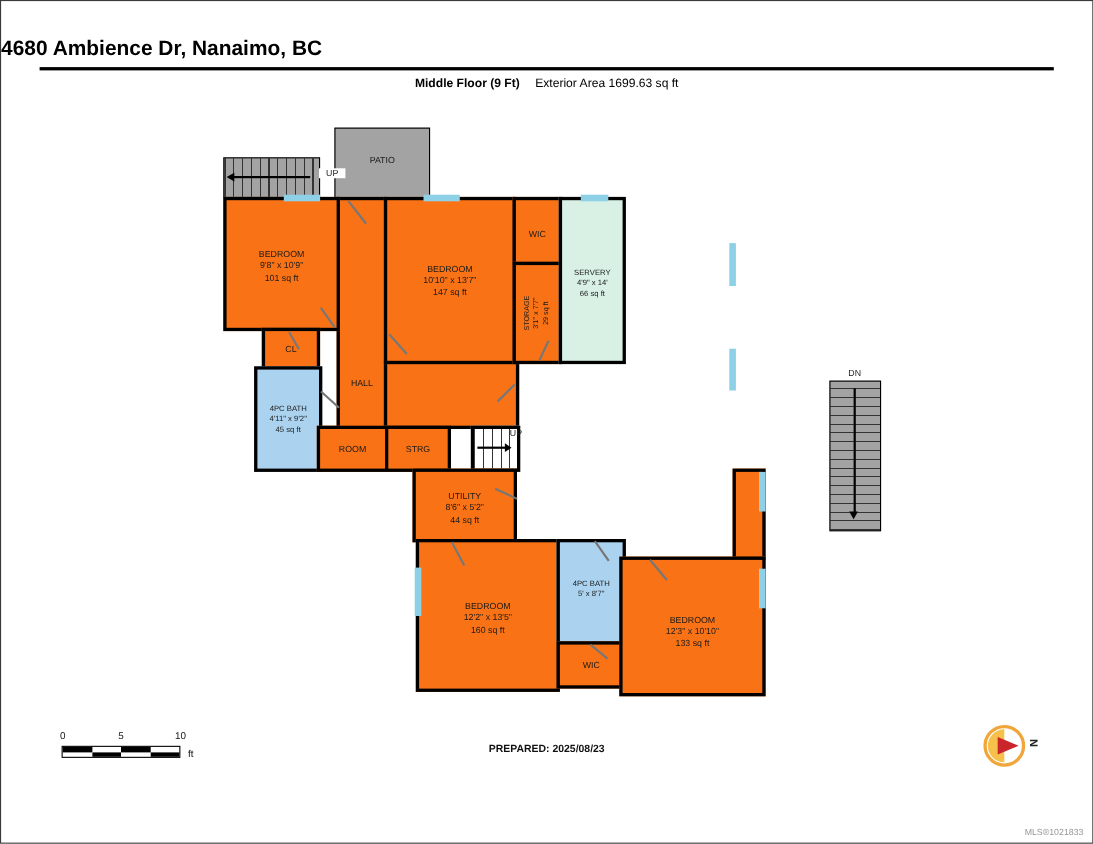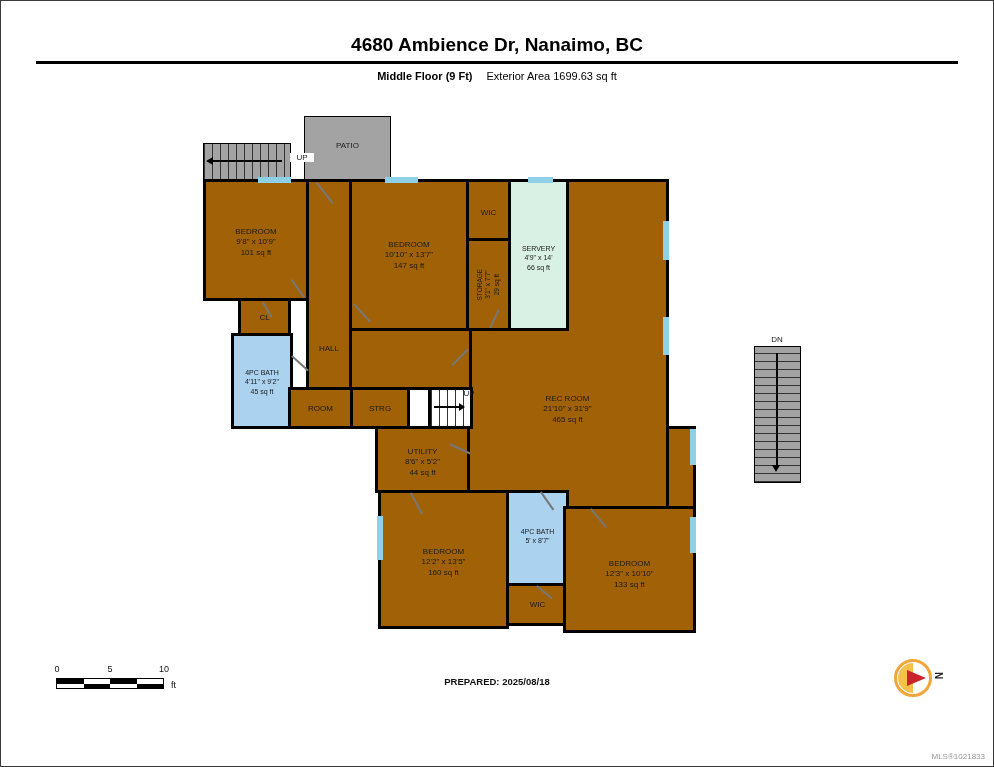--- a/index.html
+++ b/index.html
@@ -1,24 +1,24 @@
 <!DOCTYPE html>
 <html><head>
 <meta charset="utf-8">
 <style>
   *{margin:0;padding:0;box-sizing:border-box}
   html,body{width:994px;height:767px}
   body{font-family:"Liberation Sans",sans-serif;background:#fff}
   #page{position:relative;width:994px;height:767px;background:#fff;border:1px solid #3a3a3a;overflow:hidden}
-  #title{position:absolute;top:33px;left:0;width:100%;text-align:center;font-size:19px;font-weight:bold;color:#000}
+  #title{position:absolute;top:33px;left:0;width:100%;text-align:left;font-size:19px;font-weight:bold;color:#000}
   #rule{position:absolute;top:60px;left:35px;right:35px;height:3px;background:#000}
   #subtitle{position:absolute;top:69px;left:0;width:100%;text-align:center;font-size:11px;color:#000}
   #subtitle .floor{font-weight:bold;margin-right:14px}
   .room{position:absolute;border:3px solid #000}
-  .cream{background:#a16207}
+  .cream{background:#f97316}
   .blue{background:#ABD3EF}
   .mint{background:#D9F0E4}
   .wht{background:#fff}
   .thin{position:absolute;background:#a3a3a3;border:1px solid #000}
   .lbl{position:absolute;left:0;width:100%;text-align:center;font-size:8px;line-height:1.3;color:#1a1a1a}
   .sm{font-size:7px;line-height:1.35}
   .tag{position:absolute;font-size:8px;color:#1a1a1a;text-align:center;z-index:40}
   .treads-v{background-image:repeating-linear-gradient(90deg,#333 0,#333 1px,transparent 1px,transparent 8px)}
   .treads-h{background-image:repeating-linear-gradient(0deg,#333 0,#333 1px,transparent 1px,transparent 8px)}
   .win{position:absolute;background:#8ED1E6;z-index:30}
@@ -61,27 +61,20 @@
     <div class="tri" style="left:2px;top:13px;border-right:7px solid #000;border-top:4px solid transparent;border-bottom:4px solid transparent"></div>
   </div>
   <div class="tag" style="left:289px;top:152px;width:24px;background:#fff">UP</div>
 
   <div class="thin treads-h" style="left:753px;top:345px;width:47px;height:137px">
     <div class="aline" style="left:21px;top:6px;width:1.5px;height:113px"></div>
     <div class="tri" style="left:17px;top:118px;border-top:7px solid #000;border-left:4px solid transparent;border-right:4px solid transparent"></div>
   </div>
   <div class="tag" style="left:762px;top:334px;width:28px;background:#fff">DN</div>
 
-  <div class="room cream" style="left:465px;top:178px;width:203px;height:330px">
-    <div class="lbl" style="top:212px">
-      <div>REC ROOM</div>
-      <div>21'10" x 31'9"</div>
-      <div>465 sq ft</div>
-    </div>
-  </div>
   <div class="room cream" style="left:665px;top:425px;width:30px;height:83px"></div>
 
   <div class="room cream" style="left:305px;top:178px;width:46px;height:212px">
     <div class="lbl" style="top:162px">HALL</div>
   </div>
   <div class="room cream" style="left:348px;top:327px;width:123px;height:62px"></div>
 
   <div class="room cream" style="left:202px;top:178px;width:106px;height:122px">
     <div class="lbl" style="top:45px">
       <div>BEDROOM</div>
@@ -213,21 +206,21 @@
       </div>
     <div class="srow">
         <i></i>
         <i class="b"></i>
         <i></i>
         <i class="b"></i>
       </div>
   </div>
   <span id="sunit">ft</span>
 
-  <div id="prepared">PREPARED: 2025/08/18</div>
+  <div id="prepared">PREPARED: 2025/08/23</div>
 
   <div id="compass">
     <div id="c-ring"></div>
     <div id="c-wedge"></div>
     <div id="c-needle"></div>
     <span id="c-n">N</span>
   </div>
 
   <div id="mls">MLS®1021833</div>
 

